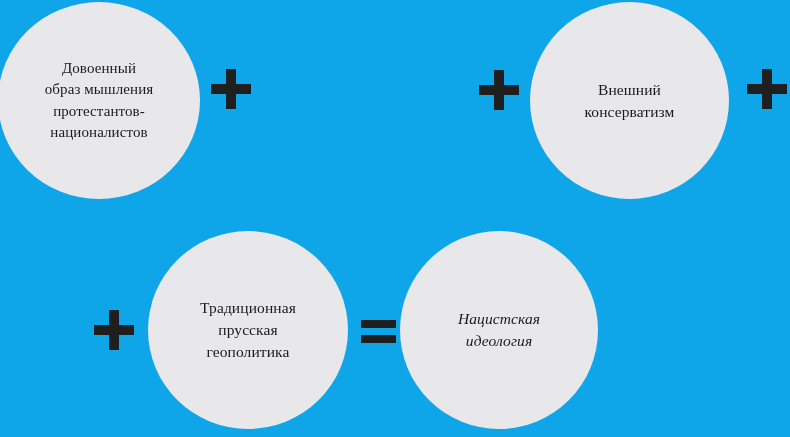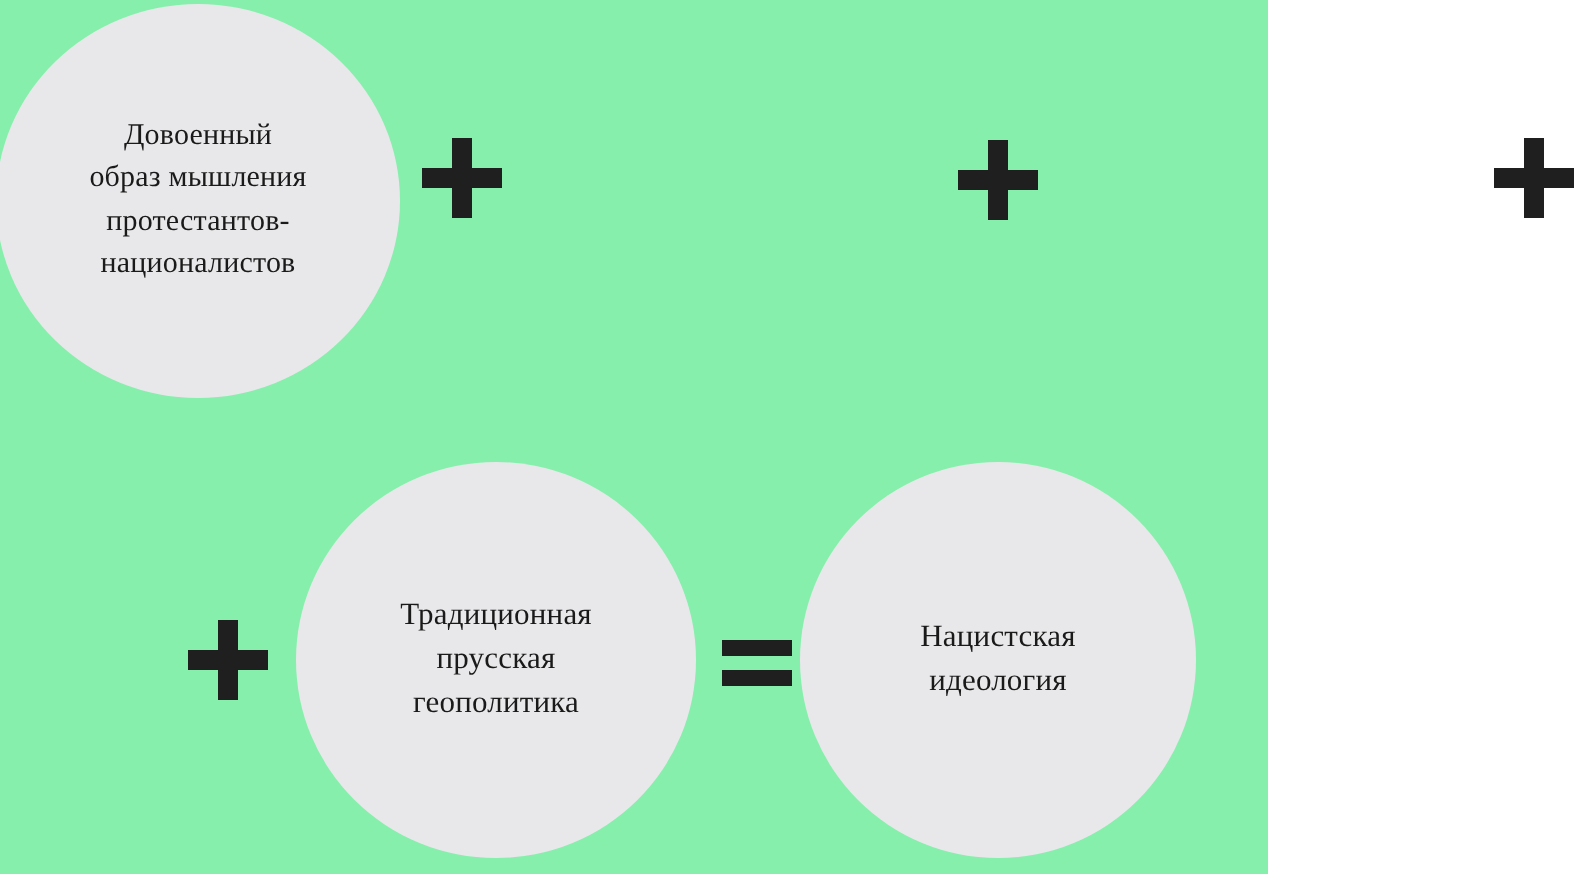--- a/index.html
+++ b/index.html
@@ -9,23 +9,23 @@
     background: #ffffff;
   }
   body {
     width: 790px;
     height: 437px;
     overflow: hidden;
     font-family: "Liberation Serif", "DejaVu Serif", serif;
   }
   #canvas {
     position: relative;
-    width: 634px;
+    width: 790px;
     height: 437px;
-    background: #86efac;
+    background: #0ea5e9;
   }
 
   
   .node {
     position: absolute;
     border-radius: 50%;
     background: #e8e8ea;
     display: flex;
     align-items: center;
     justify-content: center;
@@ -45,21 +45,21 @@
   .node-1 { left: -2px;  top: 2px;   width: 202px; height: 197px; }
   .node-2 { left: 264px; top: 2px;   width: 197px; height: 197px; }
   .node-3 { left: 530px; top: 2px;   width: 199px; height: 197px; }
   .node-4 { left: 148px; top: 231px; width: 200px; height: 198px; }
   .node-5 { left: 400px; top: 231px; width: 198px; height: 198px; }
 
   .node-1 .node-label { font-size: 15px; }
   .node-2 .node-label { font-size: 15.5px; }
   .node-3 .node-label { font-size: 15.5px; }
   .node-4 .node-label { font-size: 15.5px; }
-  .node-5 .node-label { font-size: 15.5px; }
+  .node-5 .node-label { font-size: 15.5px; font-style: italic; }
 
   
   .op {
     position: absolute;
   }
   .op-plus {
     width: 40px;
     height: 40px;
   }
   .op-plus .bar-h,
@@ -116,20 +116,24 @@
     <span class="bar-h"></span>
     <span class="bar-v"></span>
   </div>
 
 
   <div class="op op-plus plus-2">
     <span class="bar-h"></span>
     <span class="bar-v"></span>
   </div>
 
+  <div class="node node-3">
+    <div class="node-label">Внешний
+консерватизм</div>
+  </div>
 
   <div class="op op-plus plus-3">
     <span class="bar-h"></span>
     <span class="bar-v"></span>
   </div>
 
   <div class="op op-plus plus-4">
     <span class="bar-h"></span>
     <span class="bar-v"></span>
   </div>

